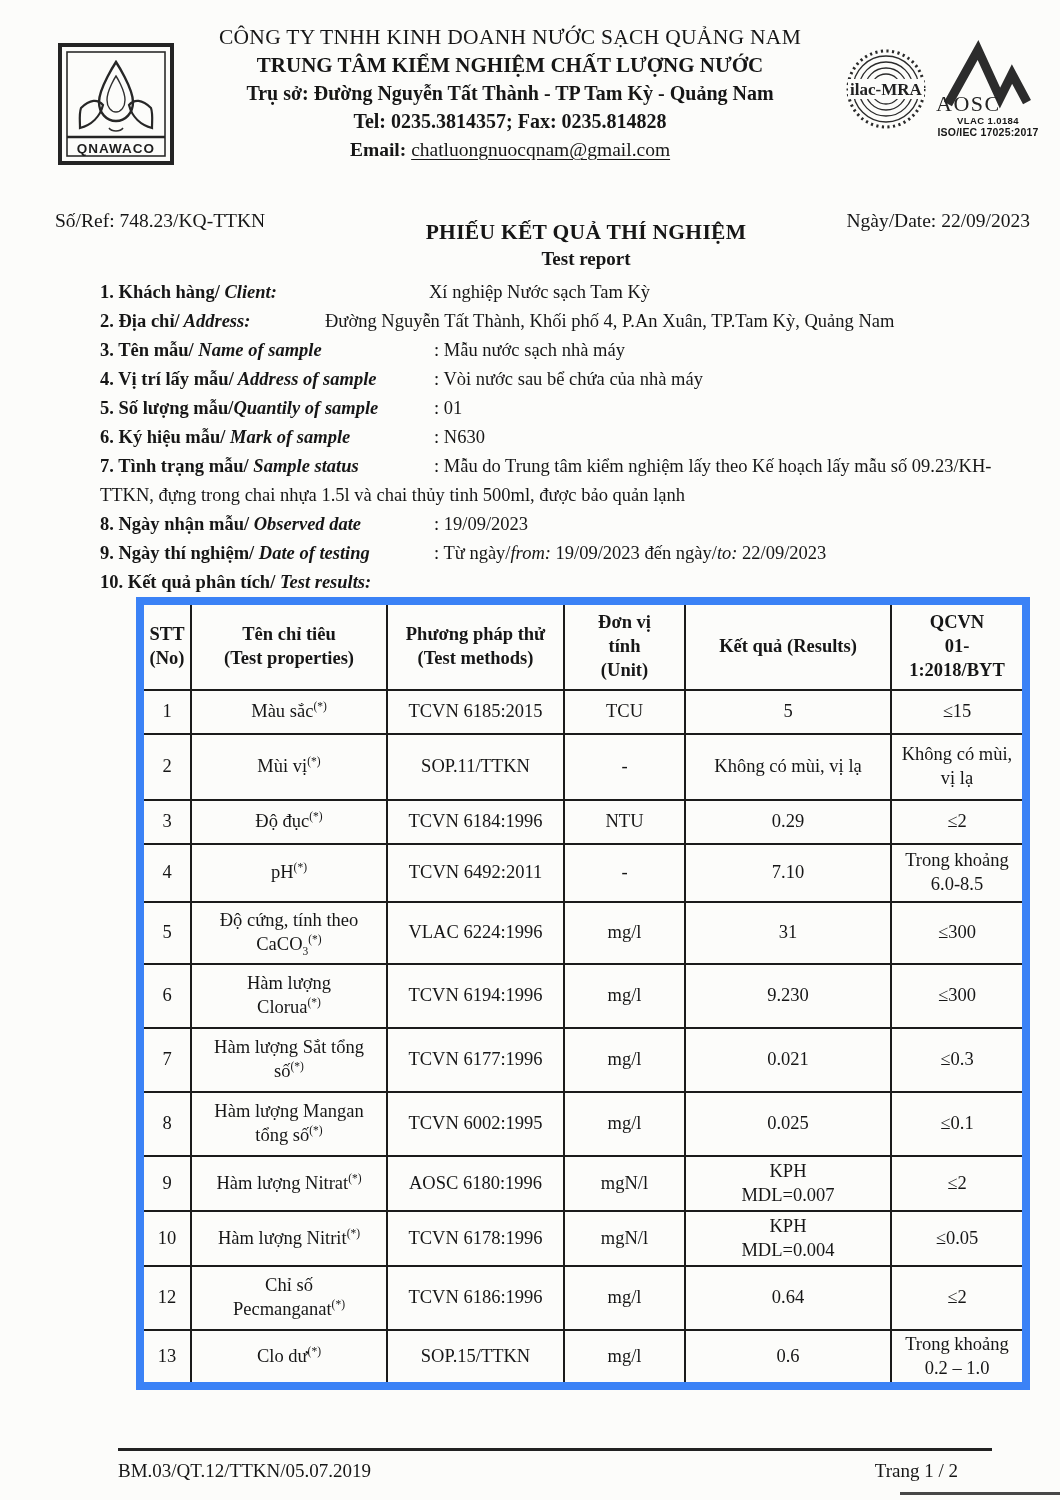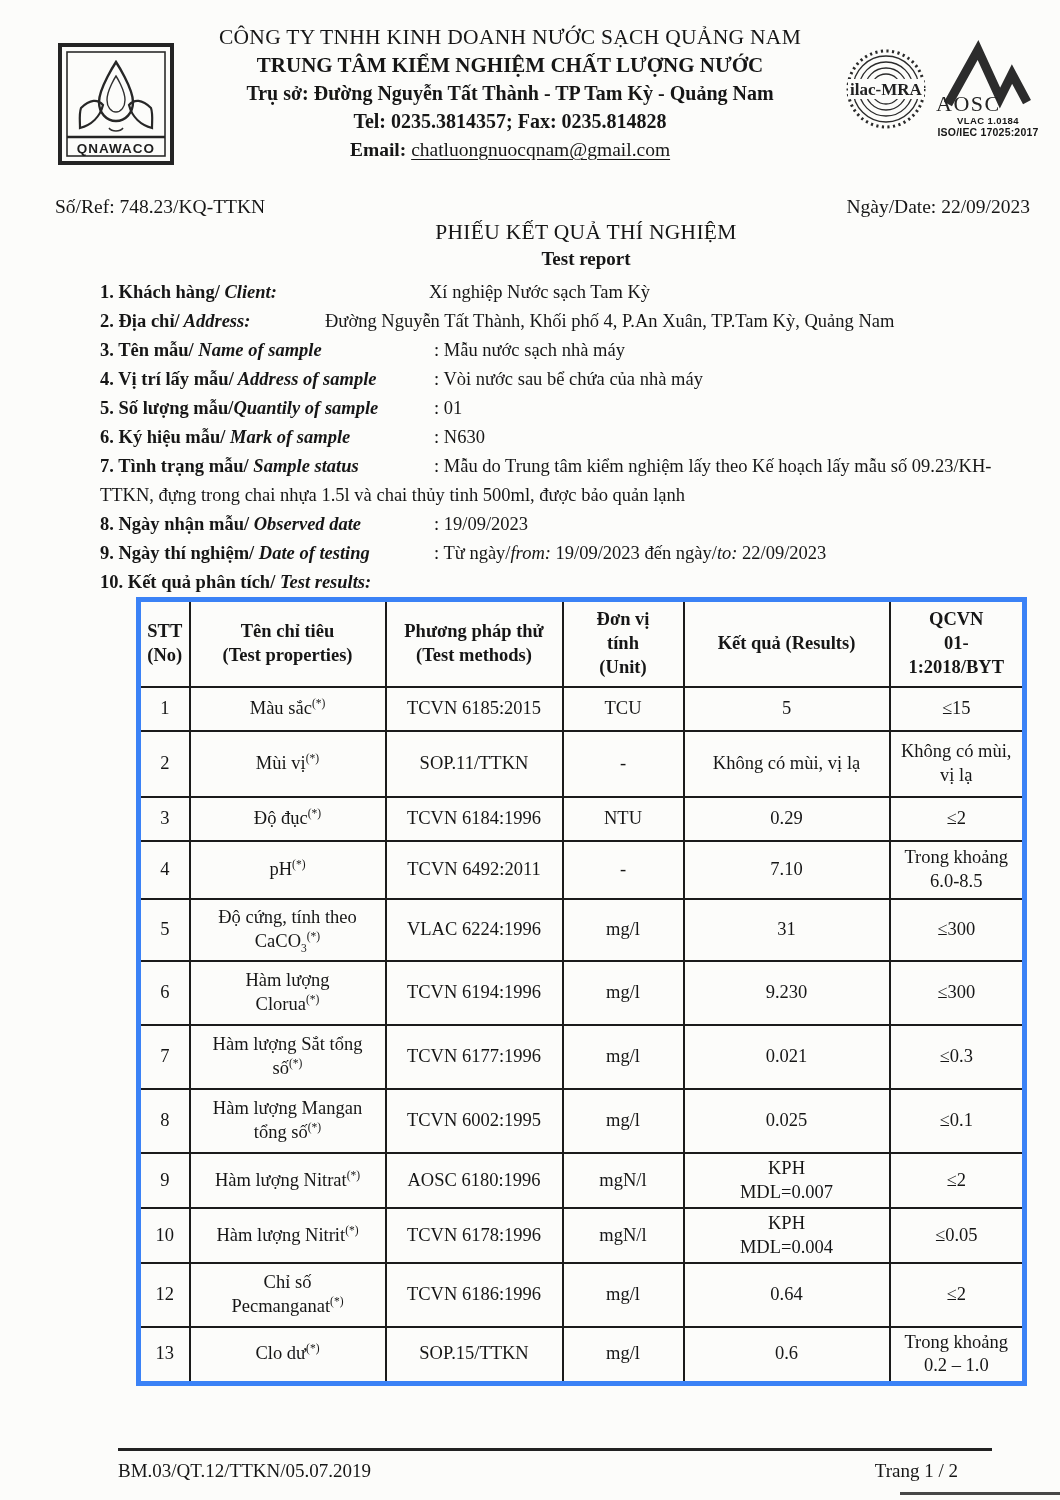--- a/index.html
+++ b/index.html
@@ -17,36 +17,36 @@
   .hc3{font-size:20px; font-weight:bold; line-height:28px; white-space:nowrap;}
   .hc4{font-size:20px; font-weight:bold; line-height:28px;}
   .hc5{font-size:19.5px; font-weight:bold; line-height:29px;}
   .email-link{font-weight:normal; text-decoration:underline; text-underline-offset:3px;}
   .logos-right{position:absolute; left:846px; top:40px; width:196px;}
   .ilac-seal{position:absolute; left:0; top:6px;}
   .aosc{position:absolute; left:88px; top:0; width:108px; text-align:center;}
   .aosc-sub1{font-family:"Liberation Sans","DejaVu Sans",sans-serif; font-size:9.5px; font-weight:bold; letter-spacing:.4px; margin-top:1px;}
   .aosc-sub2{font-family:"Liberation Sans","DejaVu Sans",sans-serif; font-size:10.5px; font-weight:bold; letter-spacing:.2px;}
   
-  .refline{position:absolute; left:55px; top:196px; width:975px; display:flex; justify-content:space-between; font-size:19.5px;gap:33px;}
+  .refline{position:absolute; left:55px; top:210px; width:975px; display:flex; justify-content:space-between; font-size:19.5px;gap:33px;}
   .title-wrap{position:absolute; left:112px; top:219px; width:948px; text-align:center;}
-  .doc-title{font-size:21.5px; font-weight:normal; letter-spacing:.3px; line-height:26px;}
+  .doc-title{font-size:21.5px; font-weight:bold; letter-spacing:.3px; line-height:26px;}
   .doc-subtitle{font-size:19px; font-weight:bold; line-height:28px;}
   
   .info{position:absolute; left:100px; top:278px; width:912px; font-size:18.5px; line-height:29px;}
   .lbl{font-weight:bold; display:inline-block; white-space:nowrap; vertical-align:top;}
   .lbl .en{font-style:italic;}
   .w1{width:329px;} .w2{width:225px;} .w3{width:334px;}
   .it-val{font-weight:normal;}
   .it-italic{font-style:italic;}
   
   .results{position:absolute; left:136px; top:597px; border-collapse:collapse; table-layout:fixed; width:886px; font-size:18.5px;}
   .results th,.results td{border:2px solid #1b1b1b; text-align:center; vertical-align:middle; padding:2px 4px; line-height:1.28; overflow:hidden;}
   .results th{font-weight:bold; height:80px;}
-  .results{border:5px solid #3b82f6;}
+  .results{border:8px solid #3b82f6;}
   .results sup{font-size:11.5px; line-height:0;}
   .results sub{font-size:11.5px; line-height:0;}
   .c-no{width:51px;} .c-name{width:196px;} .c-method{width:177px;}
   .c-unit{width:121px;} .c-result{width:206px;} .c-limit{width:135px;}
   
   .footer{position:absolute; left:118px; top:1448px; width:874px; border-top:3px solid #222;
           display:flex; justify-content:space-between; padding-top:9px; font-size:19px;}
   .footer .page-num{margin-right:34px;}
   .scan-artifact{position:absolute; left:900px; top:1492px; width:162px; height:3px; background:#474747;}
   svg{display:block;}

